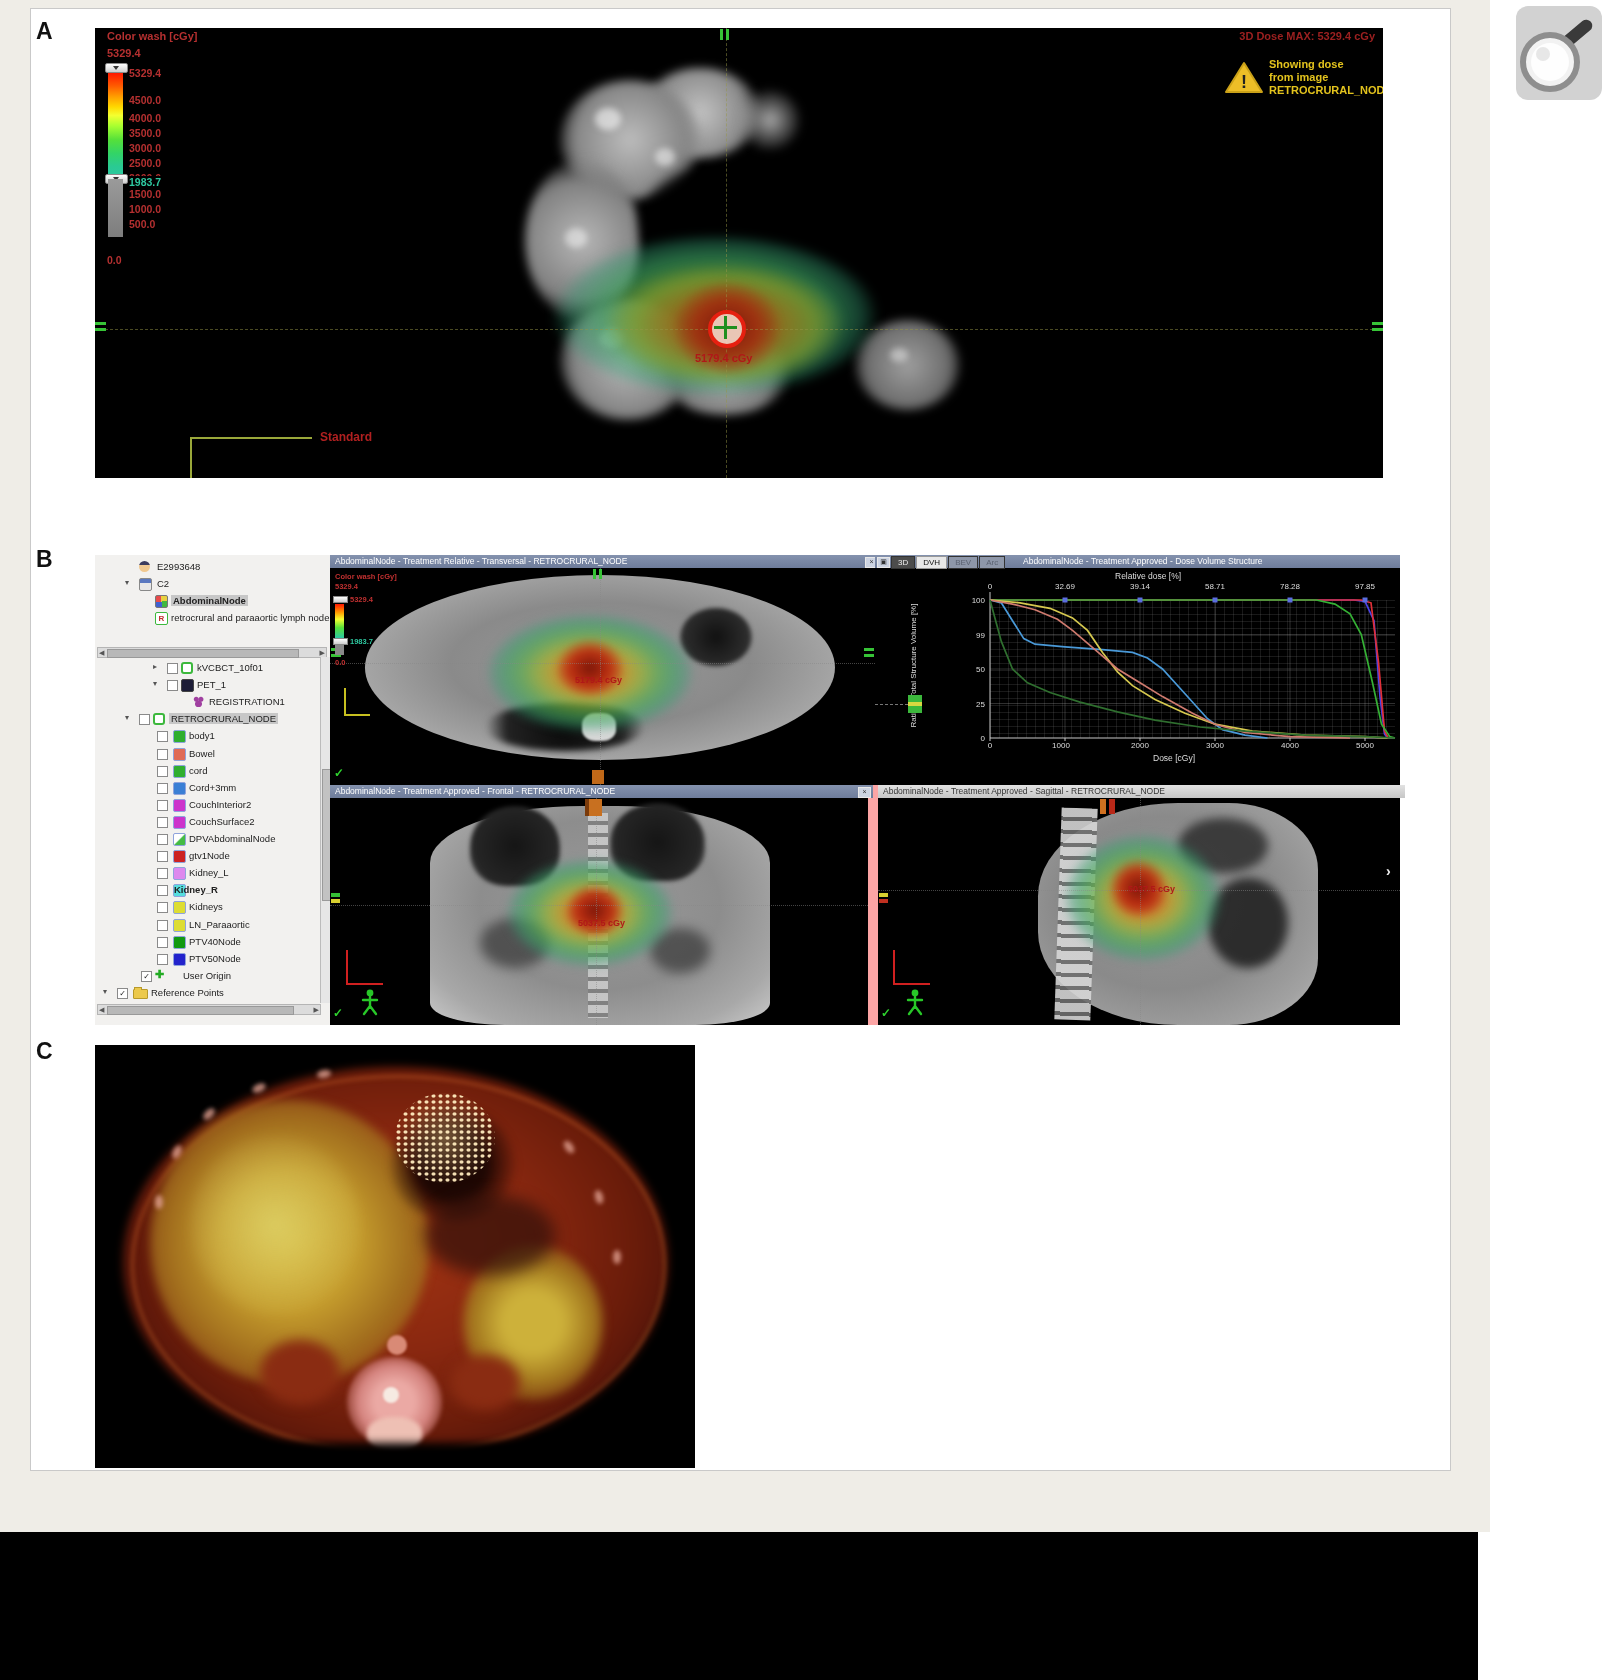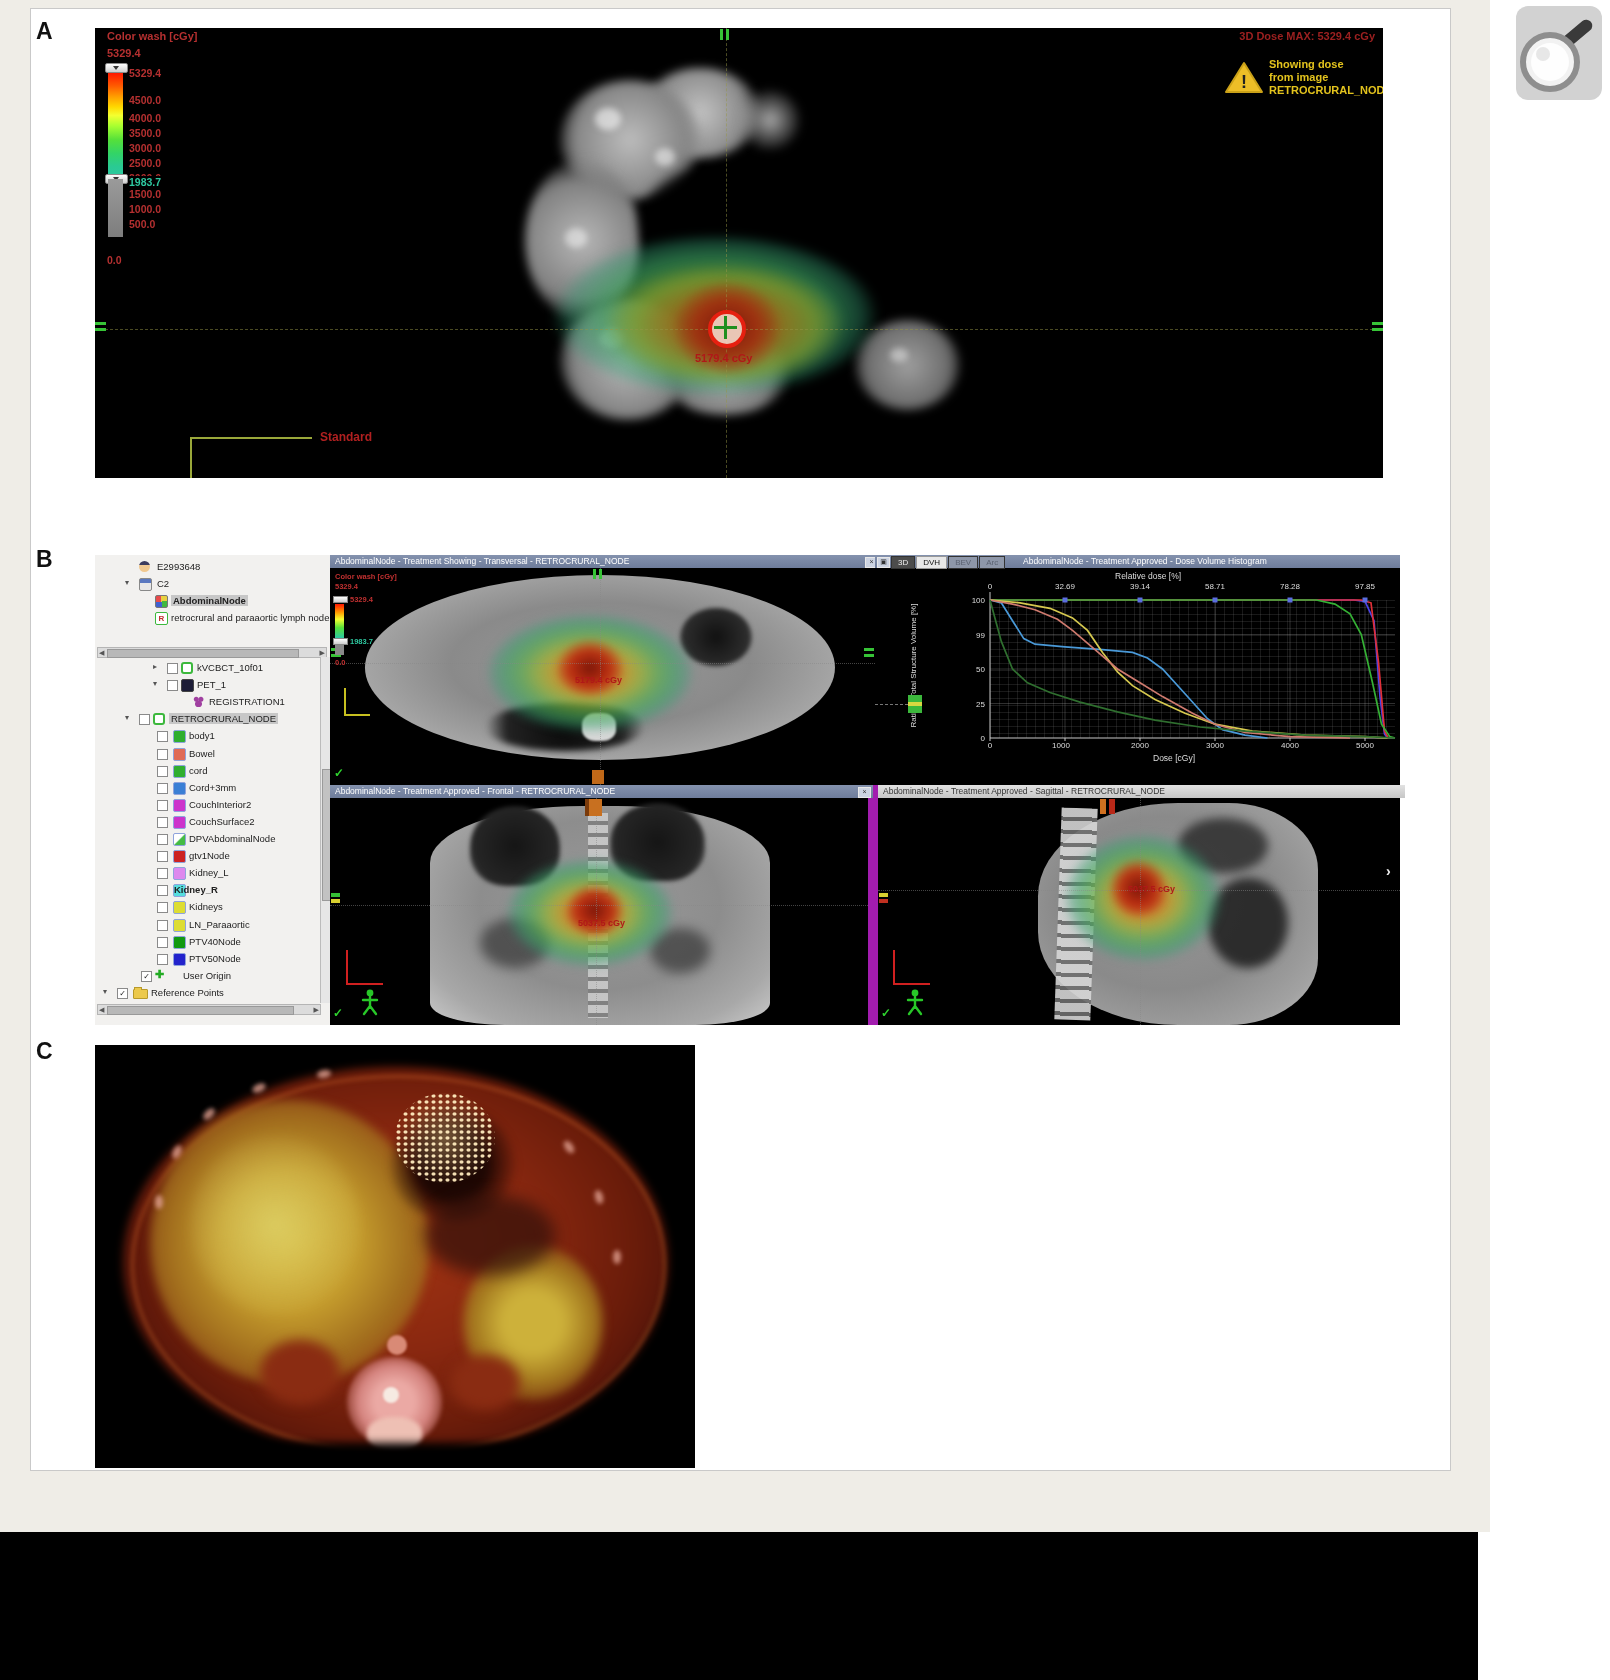--- a/index.html
+++ b/index.html
@@ -21,21 +21,21 @@
   .cw-handle{width:21px;height:8px;background:linear-gradient(#fdfdfd,#cfcfcf);border:1px solid #8a8a8a;border-radius:2px;}
   .cw-handle:after{content:"";position:absolute;left:7px;top:2px;border-left:3px solid transparent;border-right:3px solid transparent;border-top:4px solid #333;}
   .blob{position:absolute;border-radius:50%;}
   .dashH{border-top:1px dashed rgba(150,150,70,0.5);}
   .dashV{border-left:1px dashed rgba(150,150,70,0.5);}
   .gmark{position:absolute;background:#37c437;}
   .warn-line{color:#e3c31d;font-size:11px;font-weight:bold;line-height:13px;white-space:nowrap;}
   .std-line{background:#9aa83a;}
 
   
-  .pB{left:95px;top:555px;width:1305px;height:470px;background:#a21caf;}
+  .pB{left:95px;top:555px;width:1305px;height:470px;background:#fca5a5;}
   .tree{left:0;top:0;width:235px;height:470px;background:#f2f1ef;border-right:1px solid #8c8c8c;overflow:hidden;}
   .trow{position:absolute;left:0;width:235px;height:17px;font-size:9.5px;color:#222;}
   .tlabel{position:absolute;top:2px;white-space:nowrap;}
   .tsel{background:#c7c7c7;padding:0 2px;}
   .texp{position:absolute;top:2px;font-size:8px;color:#555;}
   .tcb{position:absolute;top:3px;width:9px;height:9px;background:#fff;border:1px solid #8a8a8a;font-size:8px;line-height:9px;text-align:center;color:#222;}
   .ticon{position:absolute;top:2px;width:11px;height:11px;border-radius:2px;}
   .iring{background:#fff;border:2px solid #3cb83c;width:8px;height:8px;border-radius:3px;}
   .idark{background:#1c1c36;border:1px solid #444;}
   .ireg{background:radial-gradient(circle at 30% 30%,#a040a0 2px,transparent 3px),radial-gradient(circle at 72% 30%,#a040a0 2px,transparent 3px),radial-gradient(circle at 50% 72%,#a040a0 3px,transparent 4px);}
@@ -299,21 +299,21 @@
         <span class="vthumb" style="top:112px;height:130px;"></span>
       </div>
       <div class="abs scrollH" style="left:2px;top:449px;width:222px;height:9px;">
         <span class="sarrow" style="left:1px;">◀</span>
         <span class="sarrow" style="right:1px;">▶</span>
         <span class="thumb" style="left:9px;width:185px;"></span>
       </div>
     </div>
 
     <div class="viewbar" style="left:235px;top:0;width:545px;">
-      <span>AbdominalNode  -  Treatment Showing - Transversal - RETROCRURAL_NODE</span>
+      <span>AbdominalNode  -  Treatment Relative - Transversal - RETROCRURAL_NODE</span>
       <span class="winbtn" style="right:2px;top:2px;">×</span>
     </div>
     <div class="viewport" style="left:235px;top:13px;width:545px;height:217px;">
       <div class="ct" style="left:35px;top:7px;width:470px;height:185px;border-radius:50%;background:radial-gradient(ellipse at 50% 48%,#999 0%,#8a8a8a 45%,#a6a6a6 72%,#c9c9c9 93%,#e2e2e2 100%);"></div>
       <div class="ct" style="left:350px;top:40px;width:72px;height:58px;border-radius:50%;background:radial-gradient(circle,#111,#2d2d2d 70%,transparent 95%);filter:blur(2px);"></div>
       <div class="ct" style="left:155px;top:135px;width:160px;height:48px;border-radius:50%;background:radial-gradient(circle,#0a0a0a,#222 70%,transparent 95%);filter:blur(3px);"></div>
       <div class="ct" style="left:252px;top:145px;width:34px;height:28px;border-radius:40%;background:#d8d8d8;filter:blur(1px);"></div>
       <div class="dose-outer" style="left:155px;top:45px;width:210px;height:120px;"></div>
       <div class="dose-core" style="left:225px;top:70px;width:70px;height:60px;"></div>
       <div class="crossdot" style="left:270px;top:0;height:217px;border-left:1px dotted #888;"></div>
@@ -342,21 +342,21 @@
 
     <div id="dvh-panel" class="abs dvh">
       <div class="dvh-bar"></div>
       <div class="winbtn" style="left:2px;top:2px;">▣</div>
       <div id="dvh-tabs" class="abs" style="left:16px;top:0;height:13px;">
           <div class="dtab">3D</div>
           <div class="dtab dtab-on">DVH</div>
           <div class="dtab dtab-dis">BEV</div>
           <div class="dtab dtab-dis">Arc</div>
         </div>
-      <div class="dvh-title">AbdominalNode - Treatment Approved - Dose Volume Histogram</div>
+      <div class="dvh-title">AbdominalNode - Treatment Approved - Dose Volume Structure</div>
       <div class="dvh-axlab" style="left:240px;top:16px;">Relative dose [%]</div>
       <div class="dvh-ylab">Ratio of Total Structure Volume [%]</div>
       <div class="dvh-axlab" style="left:278px;top:198px;">Dose [cGy]</div>
       <div class="dvh-plot"></div>
       <svg id="dvh-svg" class="abs" style="left:0;top:0;pointer-events:none;" width="525" height="230">
           <line x1="190" y1="45" x2="190" y2="183" stroke="rgba(190,190,190,0.25)" stroke-width="1"></line>
           <line x1="265" y1="45" x2="265" y2="183" stroke="rgba(190,190,190,0.25)" stroke-width="1"></line>
           <line x1="340" y1="45" x2="340" y2="183" stroke="rgba(190,190,190,0.25)" stroke-width="1"></line>
           <line x1="415" y1="45" x2="415" y2="183" stroke="rgba(190,190,190,0.25)" stroke-width="1"></line>
           <line x1="490" y1="45" x2="490" y2="183" stroke="rgba(190,190,190,0.25)" stroke-width="1"></line>

